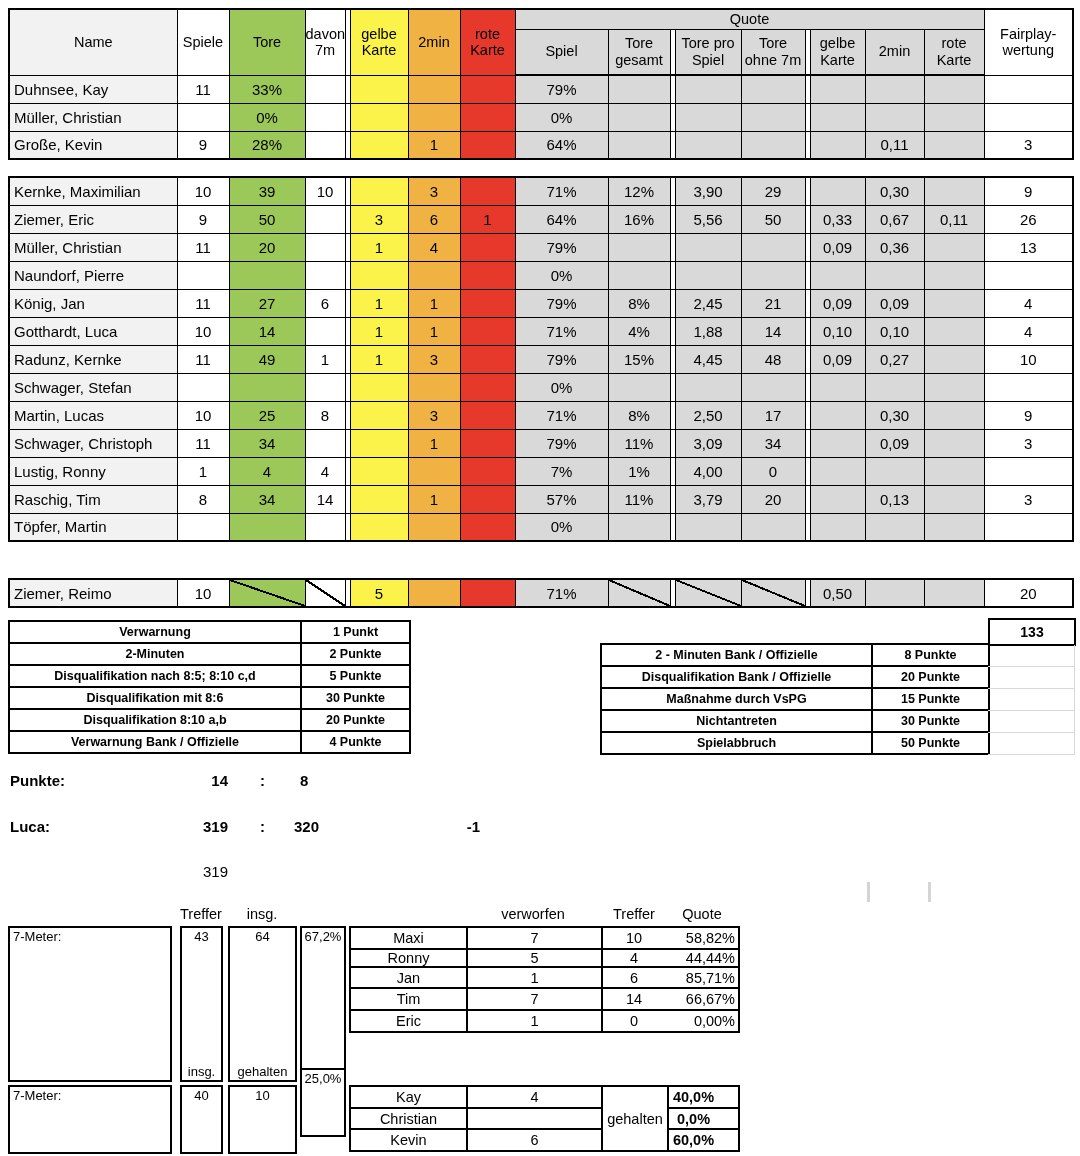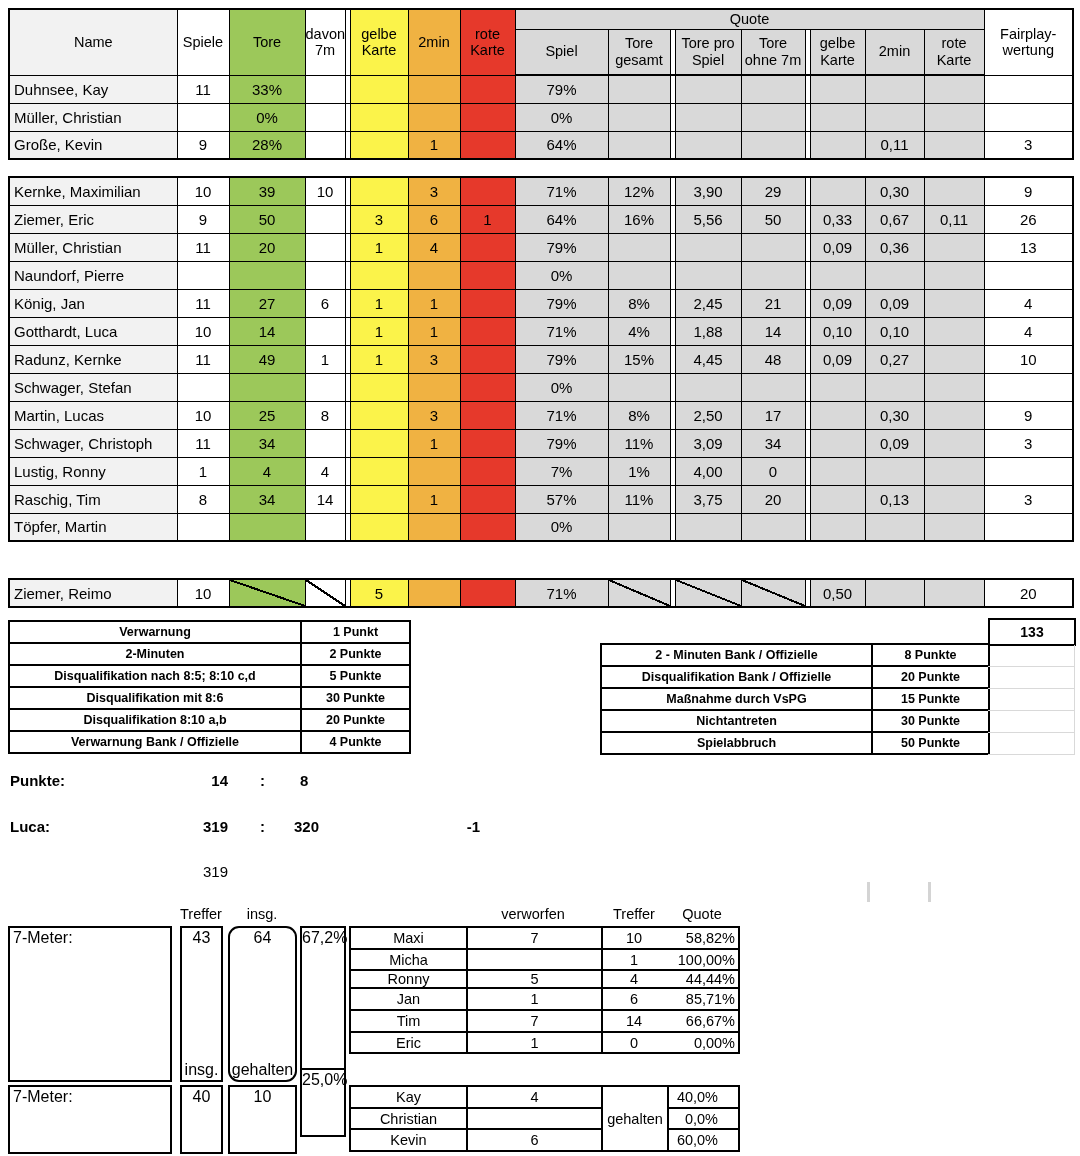--- a/index.html
+++ b/index.html
@@ -42,28 +42,28 @@
       border-right:1px solid #d9d9d9;
       background:repeating-linear-gradient(to bottom,transparent 0 21px,#d9d9d9 21px 22px);}
 
   
   .scoreline{position:absolute;height:20px;font-size:15px;font-weight:700;}
   .scoreline span{position:absolute;display:inline-block;}
   .plain{font-weight:400;}
 
   
   .sm-hdr{position:absolute;font-size:14.5px;text-align:center;width:100px;}
-  .sm-box{position:absolute;border:2px solid #000;background:#fff;font-size:16px;}
+  .sm-box{position:absolute;border:2px solid #000;background:#fff;font-size:13px;}
   .sm-box .topval{position:absolute;top:1px;left:0;right:0;text-align:center;}
   .sm-box .toplab{position:absolute;top:1px;left:3px;text-align:left;}
   .sm-box .botval{position:absolute;bottom:1px;left:0;right:0;text-align:center;}
   table.sm{position:absolute;border-collapse:collapse;table-layout:fixed;}
   table.sm td{border:2px solid #000;font-size:14.5px;text-align:center;padding:0;
       white-space:nowrap;overflow:hidden;}
-  table.sm .qright{text-align:right;padding-right:20px;}
+  table.sm .qright{text-align:center;padding-right:20px;font-weight:bold;}
   .tq{display:flex;align-items:center;}
   .tq .t{width:62px;text-align:center;}
   .tq .q{flex:1;text-align:right;padding-right:3px;}
   .tick{position:absolute;width:3px;height:20px;background:#d4d4d4;}
 </style>
 </head>
 <body>
 
 <div class="sheet">
 
@@ -424,21 +424,21 @@
           <td class="">8</td>
           <td class="c-tore">34</td>
           <td class="">14</td>
           <td class="sp"></td>
           <td class="c-gelb"></td>
           <td class="c-2min">1</td>
           <td class="c-rot"></td>
           <td class="c-q">57%</td>
           <td class="c-q">11%</td>
           <td class="sp"></td>
-          <td class="c-q">3,75</td>
+          <td class="c-q">3,79</td>
           <td class="c-q">20</td>
           <td class="sp"></td>
           <td class="c-q"></td>
           <td class="c-q">0,13</td>
           <td class="c-q"></td>
           <td class="c-fair">3</td>
         </tr>
         <tr>
           <td class="c-name">Töpfer, Martin</td>
           <td class=""></td>
@@ -596,21 +596,21 @@
   <div class="sm-hdr" style="left:584px;top:906px;">Treffer</div>
   <div class="sm-hdr" style="left:652px;top:906px;">Quote</div>
 
   <div class="sm-box" style="left:8px;top:926px;width:160px;height:152px;">
     <div class="toplab">7-Meter:</div>
   </div>
   <div class="sm-box" style="left:180px;top:926px;width:39px;height:152px;">
     <div class="topval">43</div>
     <div class="botval">insg.</div>
   </div>
-  <div class="sm-box" style="left:228px;top:926px;width:65px;height:152px;border-radius:11px;">
+  <div class="sm-box" style="left:228px;top:926px;width:65px;height:152px;">
     <div class="topval">64</div>
     <div class="botval">gehalten</div>
   </div>
   <div class="sm-box" style="left:300px;top:926px;width:42px;height:152px;">
     <div class="topval">67,2%</div>
   </div>
   <table class="sm" id="sm1" style="left:349px;top:926px;width:389px;">
     <colgroup>
         <col style="width:117px">
         <col style="width:135px">
@@ -620,30 +620,20 @@
         <tr style="height: 21.7px;">
           <td>Maxi</td>
           <td>7</td>
           <td>
             <div class="tq">
               <span class="t">10</span>
               <span class="q">58,82%</span>
             </div>
           </td>
         </tr>
-        <tr style="height: 21.7px;">
-          <td>Micha</td>
-          <td></td>
-          <td>
-            <div class="tq">
-              <span class="t">1</span>
-              <span class="q">100,00%</span>
-            </div>
-          </td>
-        </tr>
         <tr style="height: 17px;">
           <td>Ronny</td>
           <td>5</td>
           <td>
             <div class="tq">
               <span class="t">4</span>
               <span class="q">44,44%</span>
             </div>
           </td>
         </tr>

